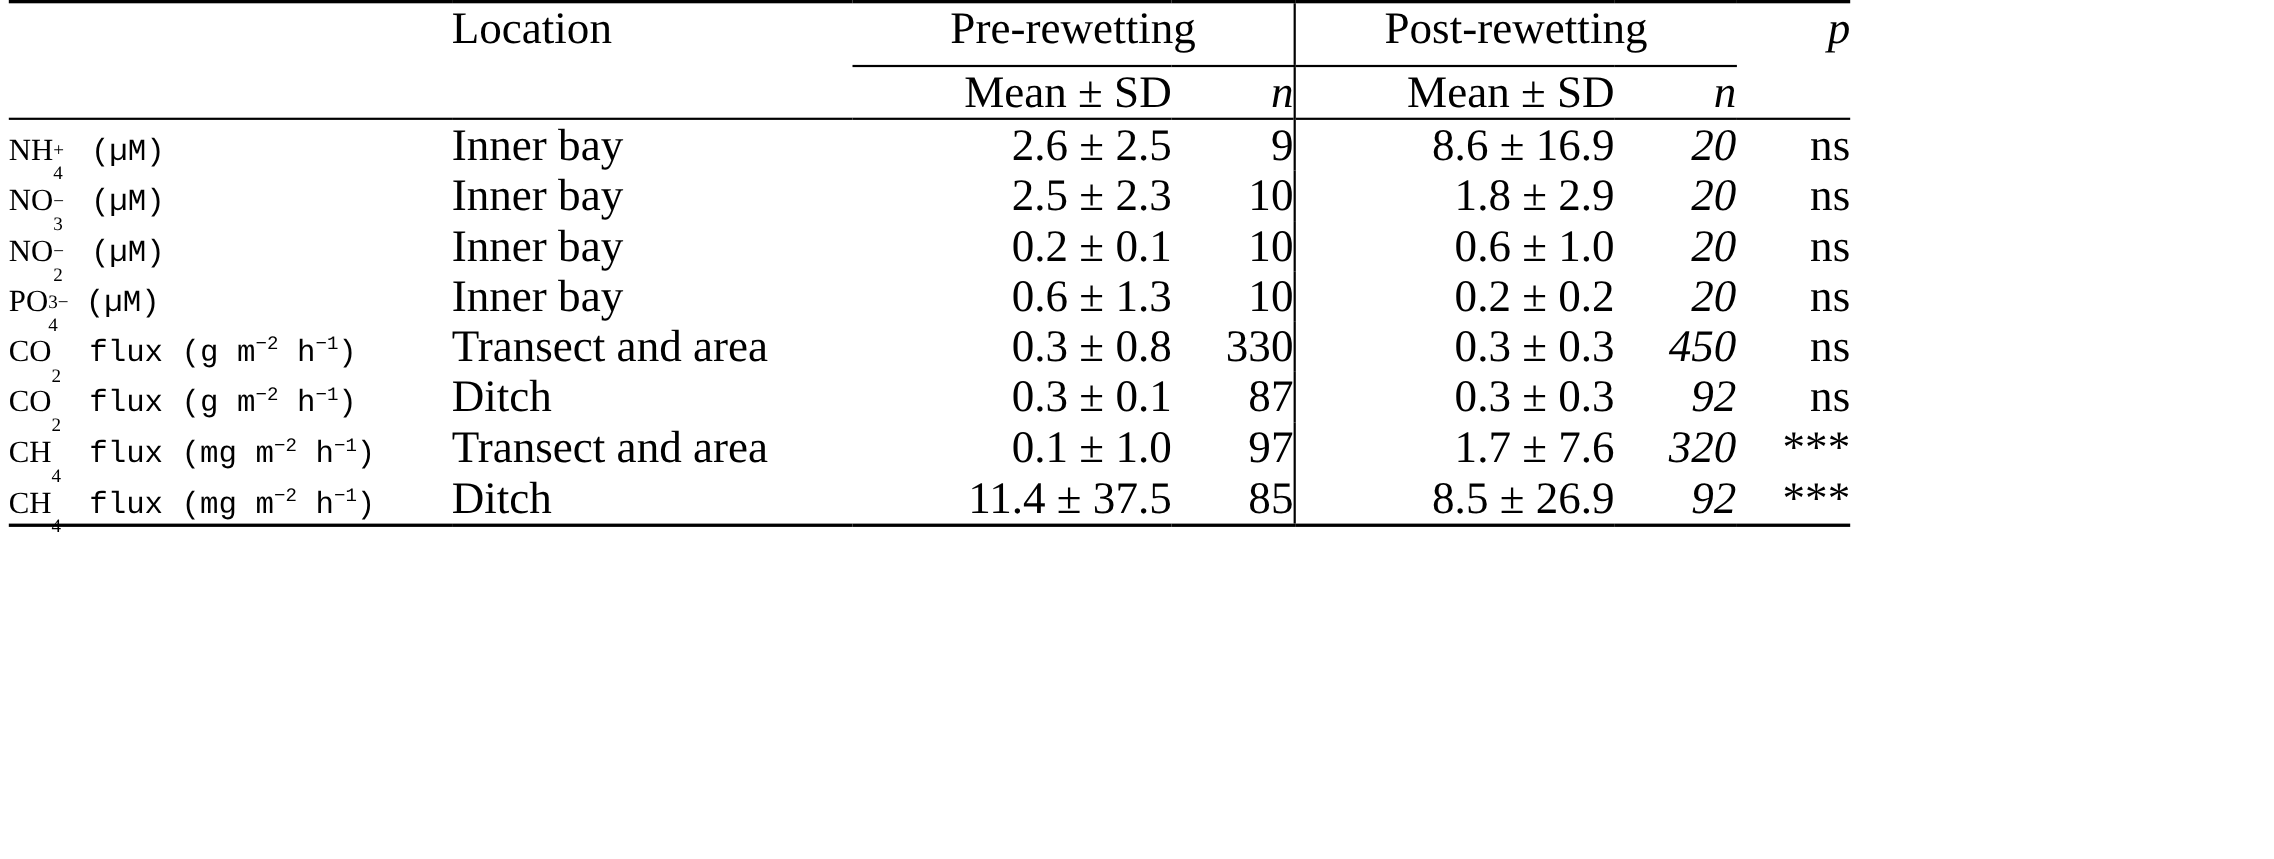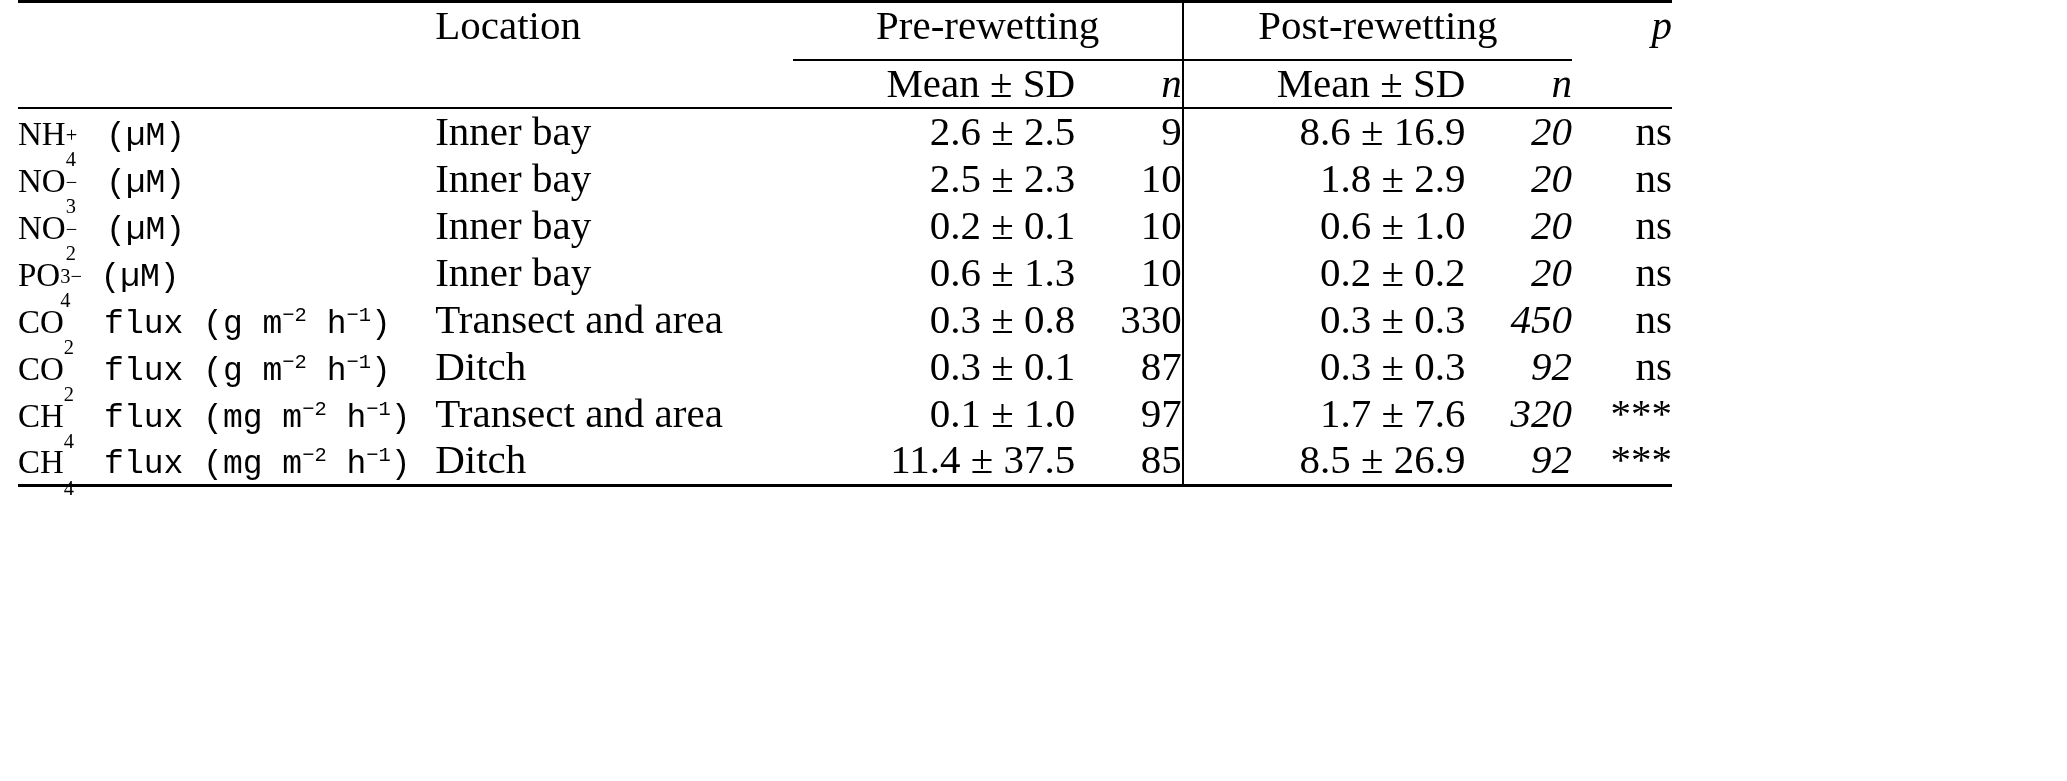--- a/index.html
+++ b/index.html
@@ -9,21 +9,21 @@
   }
   body {
     font-family: "Liberation Serif", "DejaVu Serif", serif;
     color: #000000;
   }
   #page {
     width: 1690px;
     height: 781px;
     position: relative;
     box-sizing: border-box;
-    padding: 0 18px;
+    padding: 0 8px;
     overflow: hidden;
   }
   table.sci {
     width: 100%;
     border-collapse: collapse;
     font-size: 41px;
     line-height: 1.12;
   }
   table.sci th, table.sci td {
     padding: 0;
@@ -50,21 +50,21 @@
 
   
   .span-head {
     text-align: center;
     border-bottom: 2px solid #000;
     padding-bottom: 10px !important;
   }
   .vbar-left { border-left: 2px solid #000; }
 
   .body-row td { padding-top: 8px; padding-bottom: 8px; }
-  .body-row td.c-var { font-size: 33px; }
+  .body-row td.c-var { font-size: 28px; }
 
   sub, sup {
     font-size: 0.62em;
     line-height: 0;
   }
   .stack {
     display: inline-block;
     position: relative;
     width: 0.62em;
     vertical-align: baseline;

